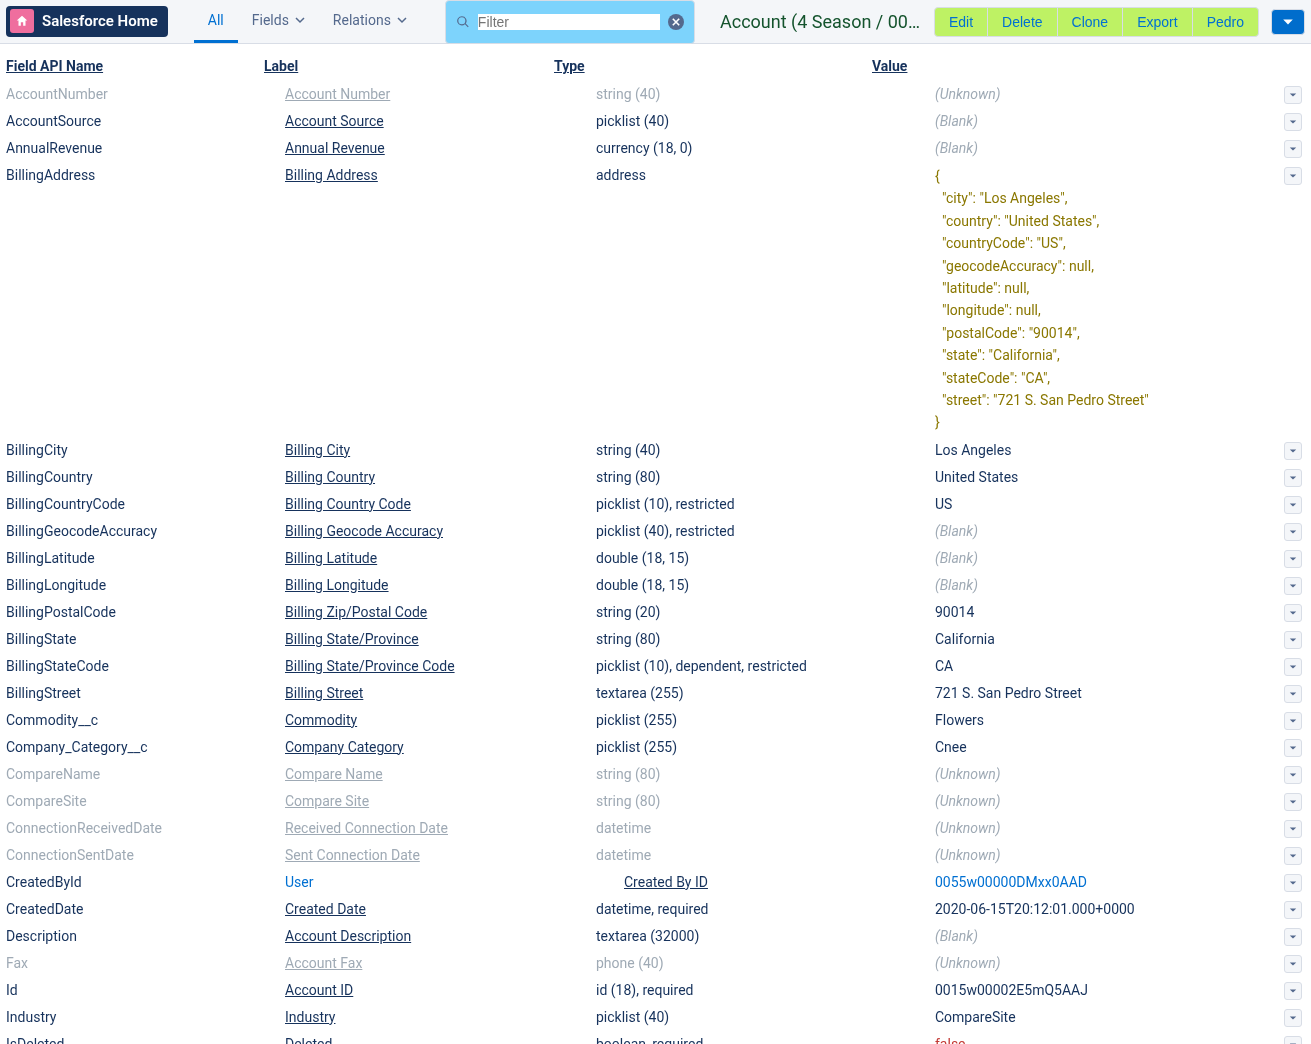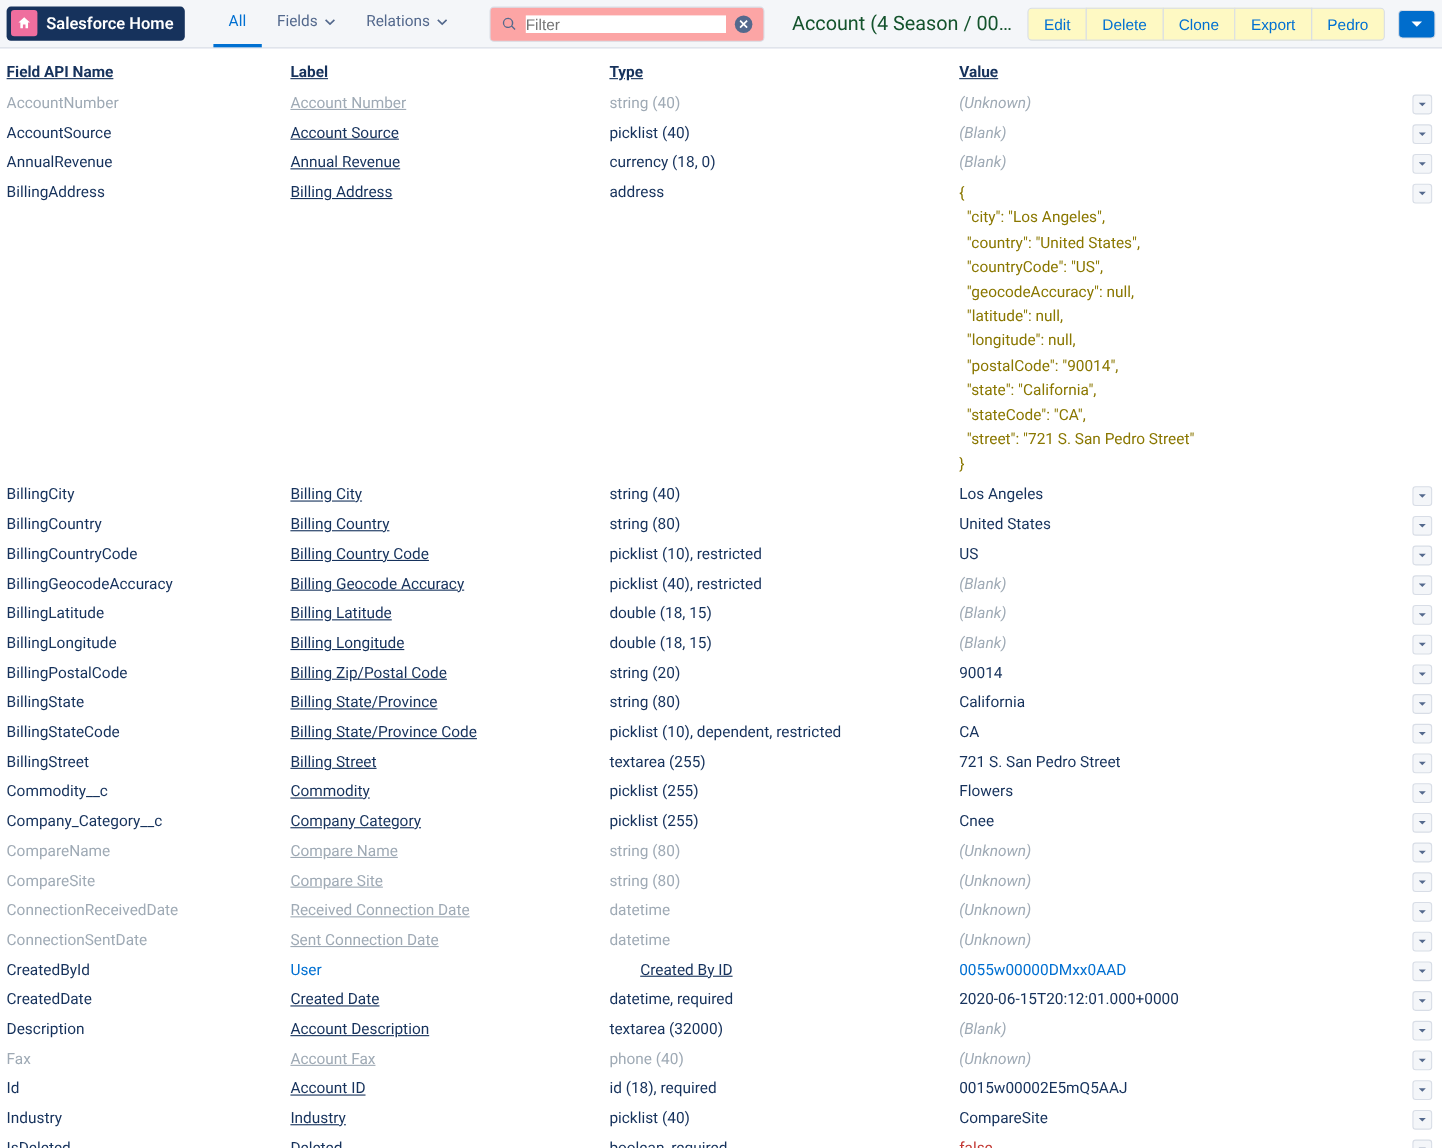--- a/index.html
+++ b/index.html
@@ -46,24 +46,24 @@
     color: #54698d;
     cursor: pointer;
     gap: 6px;
     border-bottom: 3px solid transparent;
   }
   .tab.active { color: #0070d2; border-bottom-color: #0070d2; }
   .chev { width: 10px; height: 10px; }
   .filter-wrap {
     display: flex; align-items: center;
     margin-left: 18px;
-    background: #fca5a5;
+    background: #7dd3fc;
     border: 1px solid #d8dde6;
     border-radius: 4px;
-    height: 32px;
+    height: 44px;
     width: 250px;
     padding: 0 10px;
     gap: 8px;
   }
   .filter-wrap svg { width: 14px; height: 14px; fill: #54698d; flex: none; }
   .filter-wrap input {
     border: none; outline: none;
     flex: 1; font-size: 14px; color: #54698d;
   }
   .clear-x {
@@ -76,21 +76,21 @@
   .spacer { flex: 1; }
   .title-text {
     font-size: 18px; color: #14532d;
     white-space: nowrap; overflow: hidden; text-overflow: ellipsis;
     max-width: 200px;
     margin-right: 8px;
   }
   .btn-group { display: flex; }
   .btn {
     border: 1px solid #d8dde6;
-    background: #fef9c3;
+    background: #bef264;
     color: #0070d2;
     padding: 6px 14px;
     font-size: 14px;
     cursor: pointer;
     margin-left: -1px;
   }
   .btn:first-child { border-radius: 4px 0 0 4px; margin-left: 0; }
   .btn:last-child { border-radius: 0 4px 4px 0; }
   .more-caret {
     border: 1px solid #d8dde6;
@@ -109,20 +109,21 @@
     padding: 10px 0 6px 0;
     font-weight: 700;
     color: #16325c;
     border-bottom: 1px solid transparent;
   }
   .hdr-row .col span { text-decoration: underline; cursor: pointer; }
   .row {
     display: flex;
     padding: 3px 0;
     line-height: 1.5;
+    gap: 21px;
   }
   .col-api { width: 258px; padding-left: 0; }
   .col-label { width: 290px; }
   .col-type { width: 318px; }
   .col-value { flex: 1; padding-right: 6px; }
   .col-act { width: 24px; display: flex; align-items: flex-start; justify-content: center; }
   .row .col-api { color: #16325c; }
   .row .col-label { color: #16325c; text-decoration: underline; }
   .row .col-type { color: #16325c; }
   .muted .col-api, .muted .col-label, .muted .col-type { color: #9faab5; }

